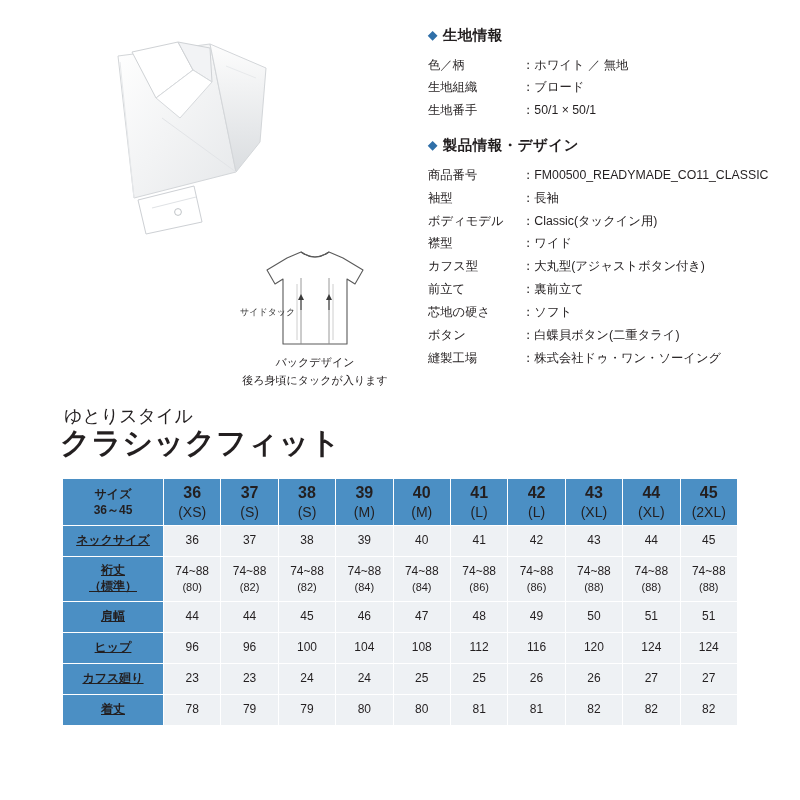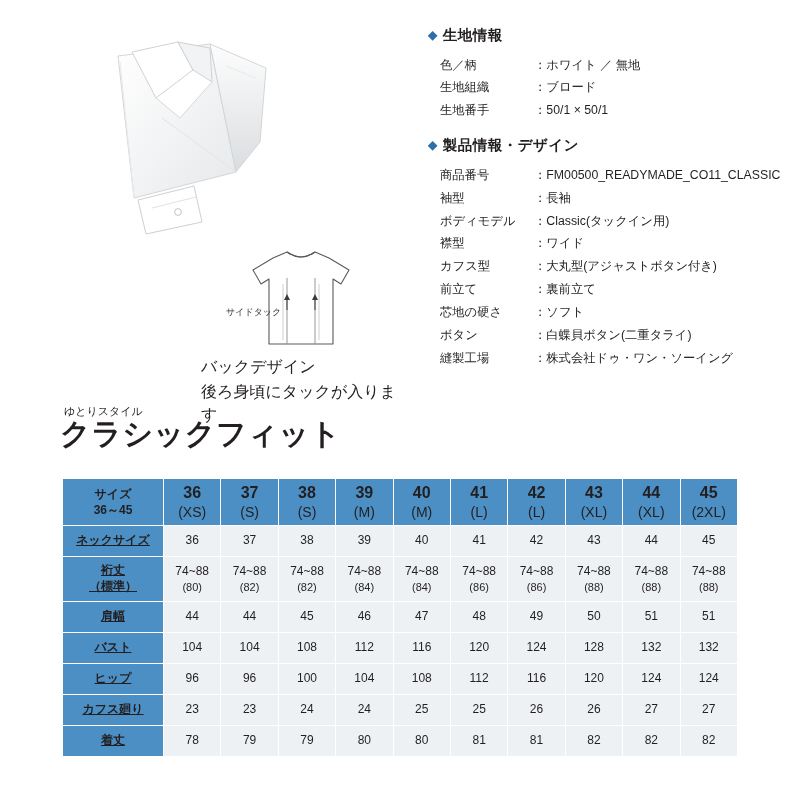--- a/index.html
+++ b/index.html
@@ -28,35 +28,36 @@
     left: 60px;
     top: 22px;
     width: 300px;
     height: 215px;
   }
   .shirt-svg { display: block; }
 
   
   .back-design {
     position: absolute;
-    left: 201px;
+    left: 215px;
     top: 248px;
     width: 200px;
     height: 160px;
+    text-align: center;
   }
   .back-svg { display: block; margin: 0 auto; }
   .sidetack-label {
     position: absolute;
     left: 25px;
     top: 58px;
     font-size: 9px;
     color: #3a3a3a;
   }
   .back-caption {
-    font-size: 16px;
+    font-size: 11px;
     color: #231f20;
     line-height: 1.45;
     margin-top: 2px;
   }
 
   
   .spec-col {
     position: absolute;
     left: 428px;
     top: 26px;
@@ -70,41 +71,41 @@
     letter-spacing: .5px;
   }
   .diamond {
     color: #2f6fa8;
     font-size: 12px;
     margin-right: 5px;
     vertical-align: 1px;
   }
   .spec-table {
     border-collapse: collapse;
-    margin-left: 12px;
+    margin-left: 0;
     margin-bottom: 14px;
   }
   .spec-table td {
     font-size: 12.3px;
     color: #231f20;
     padding: 2.5px 0;
     vertical-align: top;
     line-height: 1.45;
   }
   .spec-table td.k { width: 92px; white-space: nowrap; }
   .spec-table td.v { padding-left: 2px; white-space: nowrap; }
 
   
   .fit-block {
     position: absolute;
     left: 60px;
     top: 404px;
   }
   .fit-sub {
-    font-size: 11px;
+    font-size: 18px;
     color: #231f20;
     margin-bottom: -2px;
     margin-left: 4px;
   }
   .fit-title {
     font-size: 30px;
     font-weight: bold;
     color: #231f20;
     letter-spacing: .5px;
     line-height: 1.15;
@@ -415,33 +416,20 @@
         <td class="cell">45</td>
         <td class="cell">46</td>
         <td class="cell">47</td>
         <td class="cell">48</td>
         <td class="cell">49</td>
         <td class="cell">50</td>
         <td class="cell">51</td>
         <td class="cell">51</td>
       </tr>
 
-      <tr>
-        <td class="rowhead">バスト</td>
-        <td class="cell">104</td>
-        <td class="cell">104</td>
-        <td class="cell">108</td>
-        <td class="cell">112</td>
-        <td class="cell">116</td>
-        <td class="cell">120</td>
-        <td class="cell">124</td>
-        <td class="cell">128</td>
-        <td class="cell">132</td>
-        <td class="cell">132</td>
-      </tr>
 
 
       <tr>
         <td class="rowhead">ヒップ</td>
         <td class="cell">96</td>
         <td class="cell">96</td>
         <td class="cell">100</td>
         <td class="cell">104</td>
         <td class="cell">108</td>
         <td class="cell">112</td>

